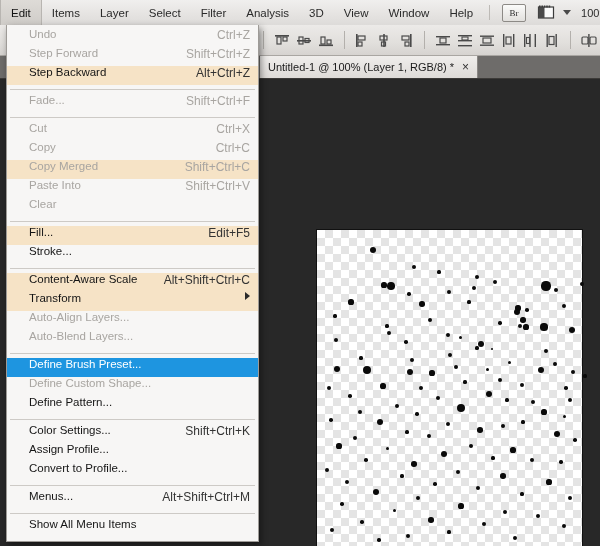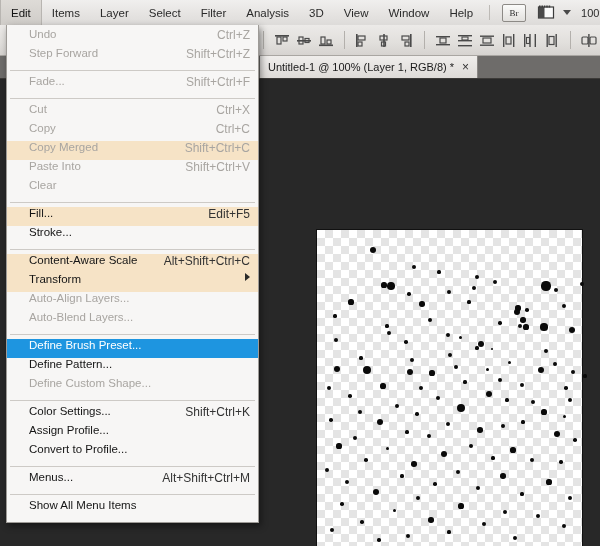--- a/index.html
+++ b/index.html
@@ -522,20 +522,24 @@
 
   <div id="edit-menu">
       <div class="mi disabled">
         <span class="mi-label">Undo</span>
         <span class="mi-accel">Ctrl+Z</span>
       </div>
       <div class="mi disabled">
         <span class="mi-label">Step Forward</span>
         <span class="mi-accel">Shift+Ctrl+Z</span>
       </div>
+      <div class="mi tan">
+        <span class="mi-label">Step Backward</span>
+        <span class="mi-accel">Alt+Ctrl+Z</span>
+      </div>
       <div class="mi-sep"></div>
       <div class="mi disabled">
         <span class="mi-label">Fade...</span>
         <span class="mi-accel">Shift+Ctrl+F</span>
       </div>
       <div class="mi-sep"></div>
       <div class="mi disabled">
         <span class="mi-label">Cut</span>
         <span class="mi-accel">Ctrl+X</span>
       </div>
@@ -574,25 +578,25 @@
       <div class="mi disabled">
         <span class="mi-label">Auto-Align Layers...</span>
       </div>
       <div class="mi disabled">
         <span class="mi-label">Auto-Blend Layers...</span>
       </div>
       <div class="mi-sep"></div>
       <div class="mi selected">
         <span class="mi-label">Define Brush Preset...</span>
       </div>
+      <div class="mi disabled">
+        <span class="mi-label">Define Custom Shape...</span>
+      </div>
       <div class="mi">
         <span class="mi-label">Define Pattern...</span>
-      </div>
-      <div class="mi disabled">
-        <span class="mi-label">Define Custom Shape...</span>
       </div>
       <div class="mi-sep"></div>
       <div class="mi">
         <span class="mi-label">Color Settings...</span>
         <span class="mi-accel">Shift+Ctrl+K</span>
       </div>
       <div class="mi">
         <span class="mi-label">Assign Profile...</span>
       </div>
       <div class="mi">

